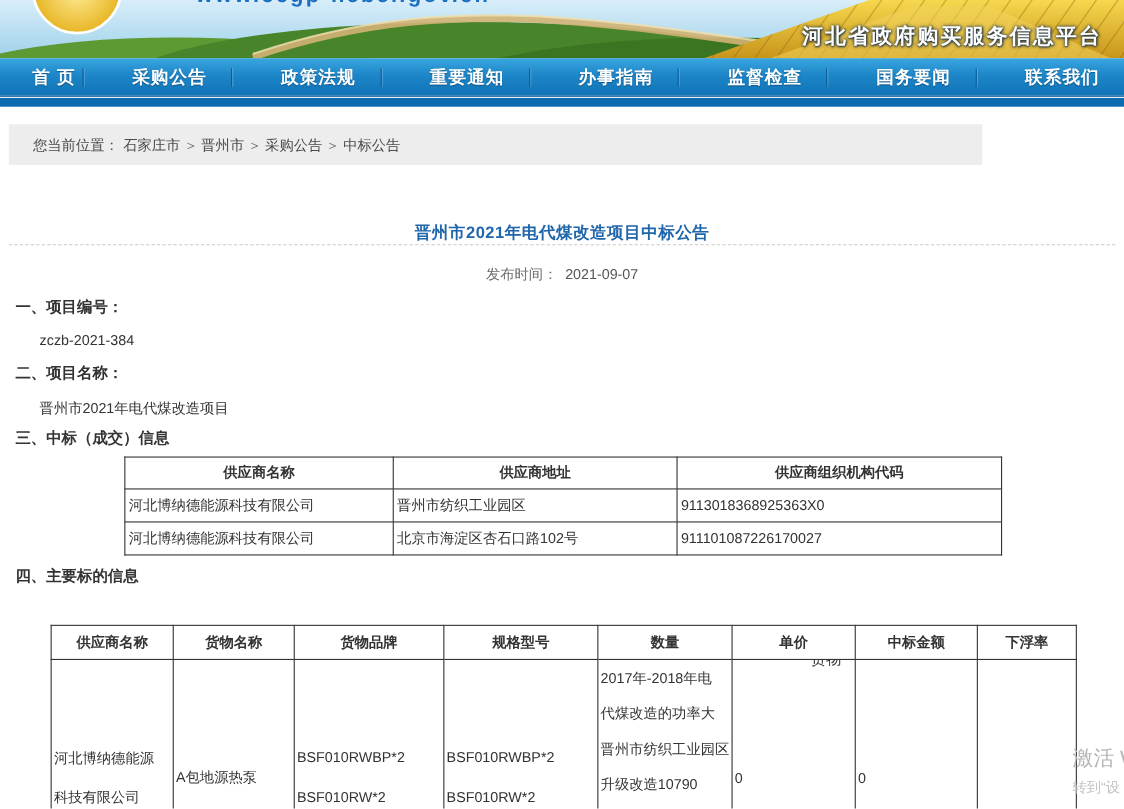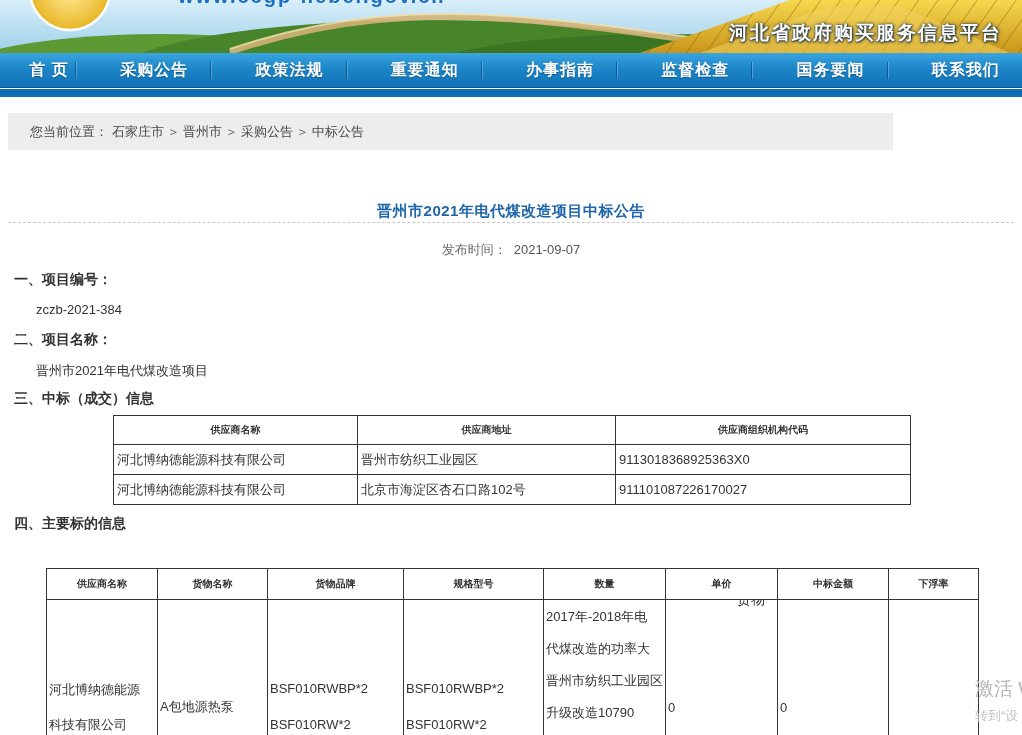--- a/index.html
+++ b/index.html
@@ -42,21 +42,21 @@
   .publish { position:absolute; left:0; top:241px; width:1022px; text-align:center; font-size:13px; color:#6b6b6b; }
   .pub-date { margin-left:7px; color:#555; }
 
   
   .sec-h { position:absolute; left:14px; font-size:14px; font-weight:bold; color:#333; white-space:nowrap; }
   .sec-b { position:absolute; left:12px; font-size:13px; color:#333; white-space:nowrap;margin-left:24px; }
   .goods-label { position:absolute; left:737px; top:545px; font-size:14px; font-weight:normal; color:#333;margin-top:46px; }
 
   
   table { border-collapse:collapse; table-layout:fixed; }
-  th { font-size:10px; font-weight:bold; color:#333; border:1px solid #333; text-align:center;
+  th { font-size:13px; font-weight:bold; color:#333; border:1px solid #333; text-align:center;
        background:#fff; overflow:hidden; }
   td { font-size:13px; color:#333; border:1px solid #333; padding:0 12px 0 3px; vertical-align:middle; overflow:hidden; }
   .ln { white-space:nowrap; }
 
   #table1 { position:absolute; left:113px; top:415px; width:797px; }
   #table1 th { height:29px; }
   #table1 td { height:30px; }
 
   #table2 { position:absolute; left:46px; top:568px; width:932px; }
   #table2 th { height:31px; }

